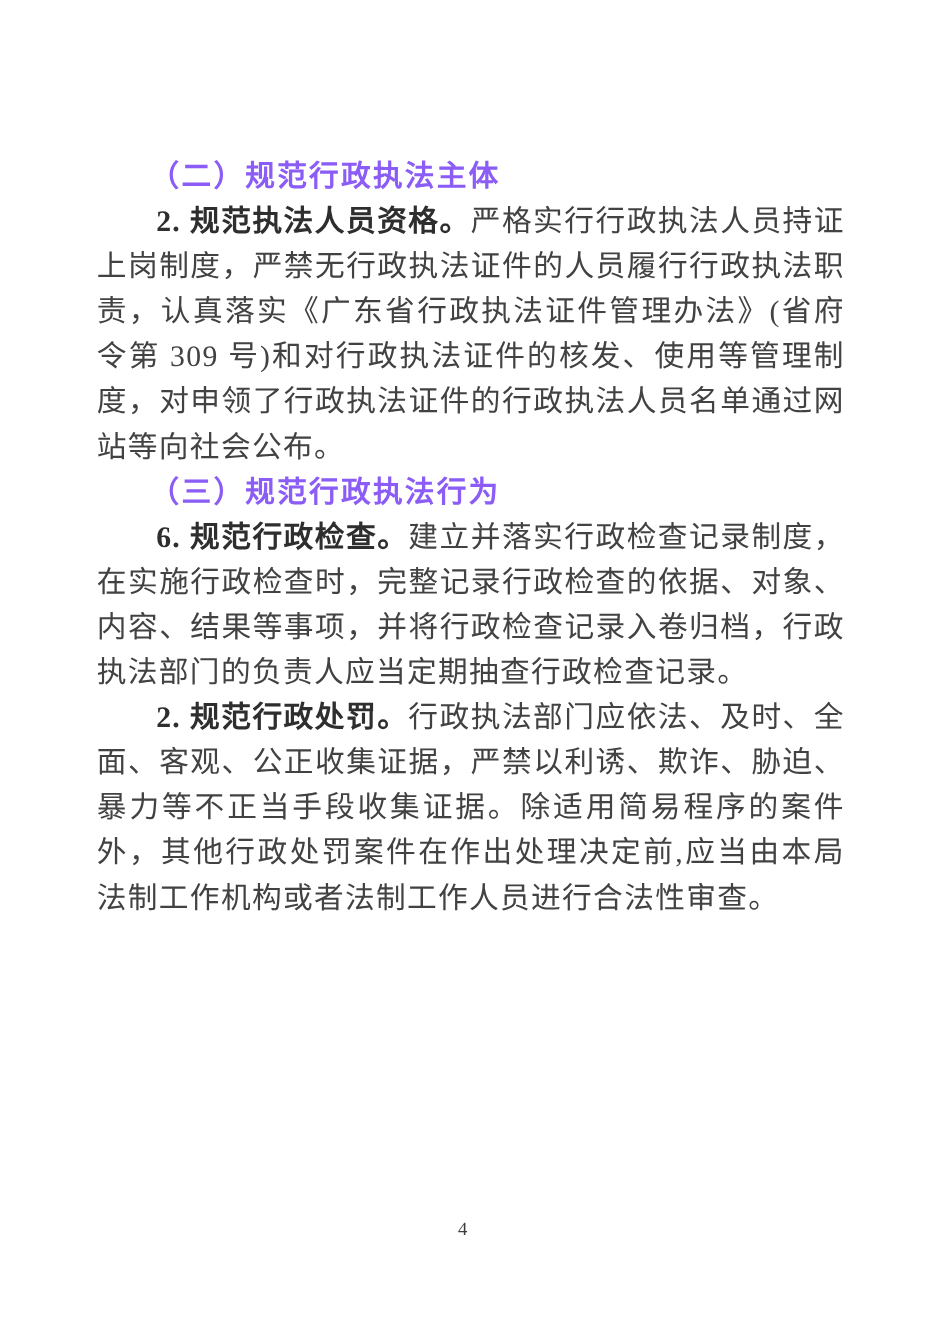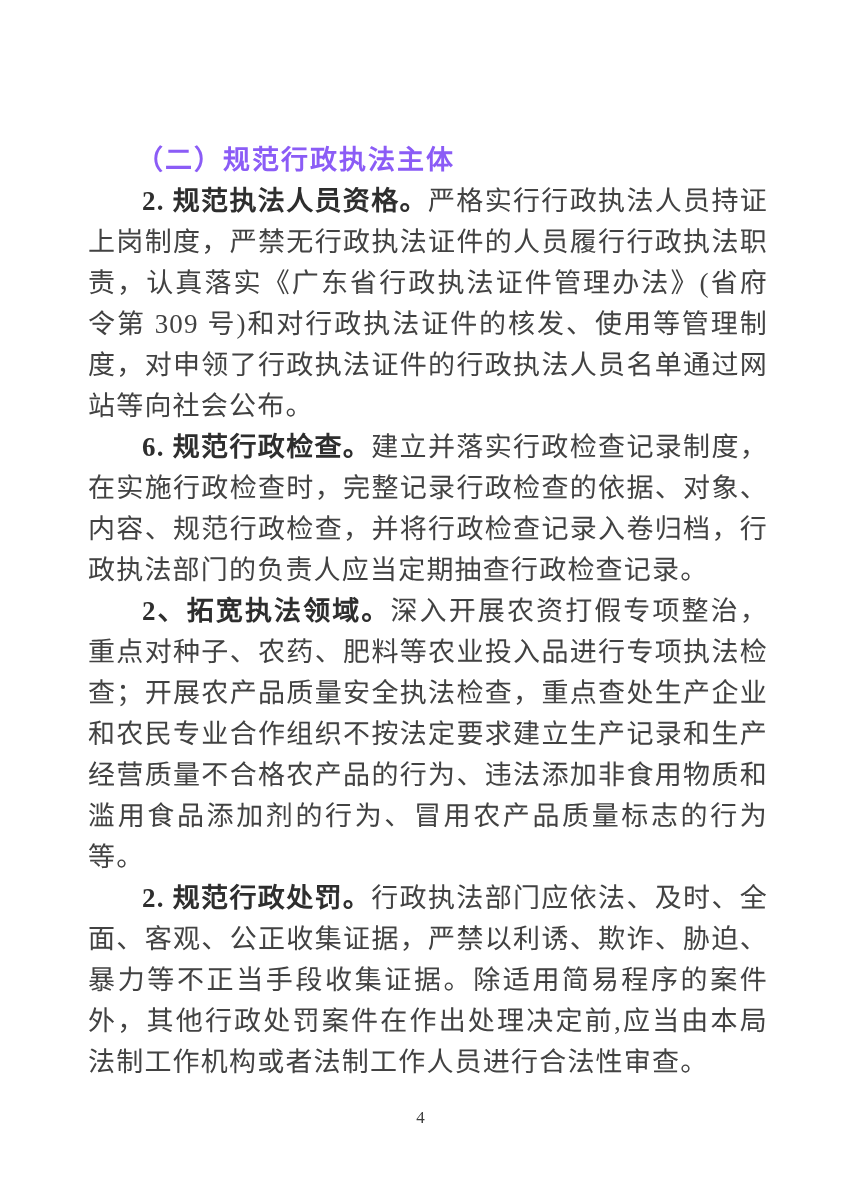--- a/index.html
+++ b/index.html
@@ -69,22 +69,22 @@
 <div class="sheet"></div>
 
 <main class="content">
 
   <section>
     <h2 class="section-heading">（二）规范行政执法主体</h2>
     <p class="para"><span class="lead">2. 规范执法人员资格。</span><span>严格实行行政执法人员持证上岗制度，严禁无行政执法证件的人员履行行政执法职责，认真落实《广东省行政执法证件管理办法》(省府令第 309 号)和对行政执法证件的核发、使用等管理制度，对申领了行政执法证件的行政执法人员名单通过网站等向社会公布。</span></p>
   </section>
 
   <section>
-    <p class="para"><span class="lead">6. 规范行政检查。</span><span>建立并落实行政检查记录制度，在实施行政检查时，完整记录行政检查的依据、对象、内容、规范行政检查，并将行政检查记录入卷归档，行政执法部门的负责人应当定期抽查行政检查记录。</span></p>
-    <p class="para"><span class="lead">2、拓宽执法领域。</span><span>深入开展农资打假专项整治，重点对种子、农药、肥料等农业投入品进行专项执法检查；开展农产品质量安全执法检查，重点查处生产企业和农民专业合作组织不按法定要求建立生产记录和生产经营质量不合格农产品的行为、违法添加非食用物质和滥用食品添加剂的行为、冒用农产品质量标志的行为等。</span></p>
+    <h2 class="section-heading">（三）规范行政执法行为</h2>
+    <p class="para"><span class="lead">6. 规范行政检查。</span><span>建立并落实行政检查记录制度，在实施行政检查时，完整记录行政检查的依据、对象、内容、结果等事项，并将行政检查记录入卷归档，行政执法部门的负责人应当定期抽查行政检查记录。</span></p>
     <p class="para"><span class="lead">2. 规范行政处罚。</span><span>行政执法部门应依法、及时、全面、客观、公正收集证据，严禁以利诱、欺诈、胁迫、暴力等不正当手段收集证据。除适用简易程序的案件外，其他行政处罚案件在作出处理决定前,应当由本局法制工作机构或者法制工作人员进行合法性审查。</span></p>
   </section>
 
 </main>
 
 <footer class="page-footer">
   <span class="page-number">4</span>
 </footer>
 
 </body></html>

